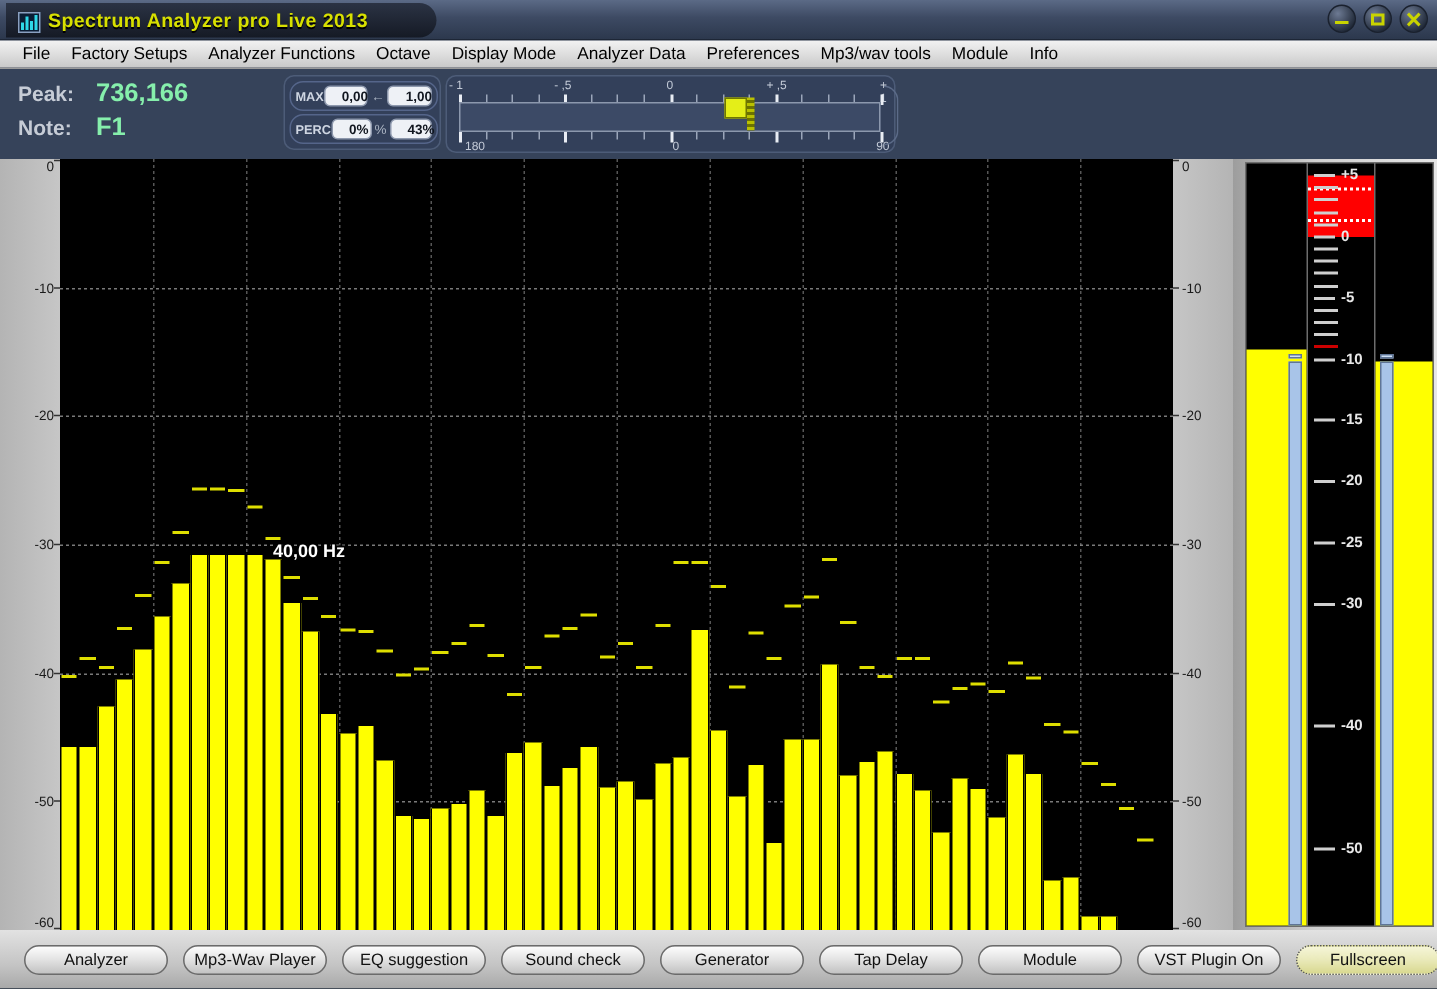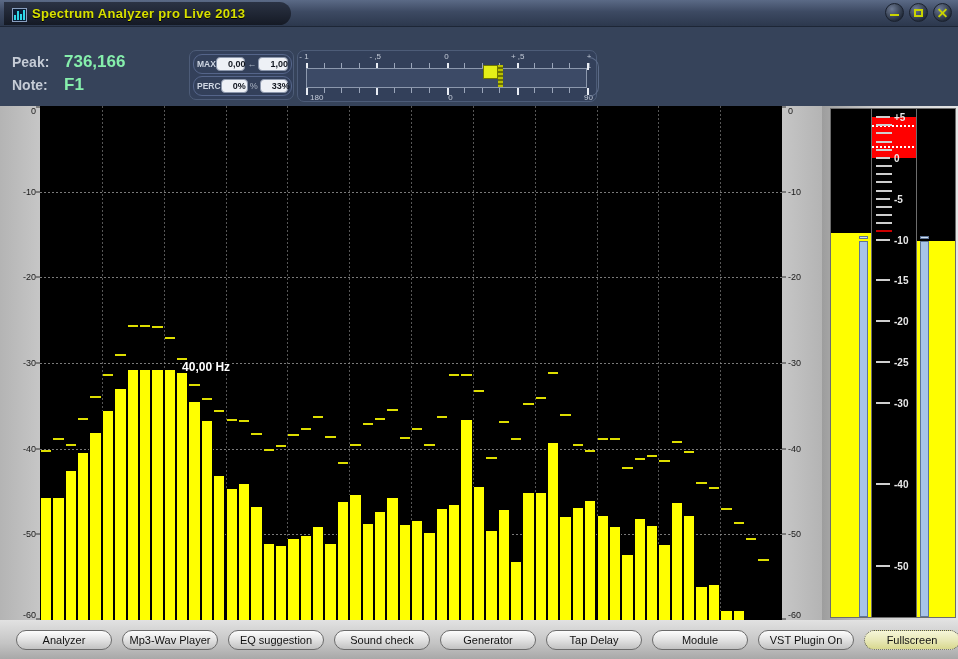--- a/index.html
+++ b/index.html
@@ -282,20 +282,32 @@
         </div>
       <div class="win-btn">
           <span class="win-glyph max"></span>
         </div>
       <div class="win-btn">
           <span class="win-glyph close"></span>
         </div>
     </div>
   </div>
 
+  <div class="menubar" id="menubar">
+      <div class="menu-item">File</div>
+      <div class="menu-item">Factory Setups</div>
+      <div class="menu-item">Analyzer Functions</div>
+      <div class="menu-item">Octave</div>
+      <div class="menu-item">Display Mode</div>
+      <div class="menu-item">Analyzer Data</div>
+      <div class="menu-item">Preferences</div>
+      <div class="menu-item">Mp3/wav tools</div>
+      <div class="menu-item">Module</div>
+      <div class="menu-item">Info</div>
+    </div>
 
   <div class="side-shadow"></div>
 
   <div class="topstrip">
 
     <div class="peak-box">
       <div class="pk-row">
         <span class="pk-label">Peak:</span>
         <span class="pk-val">736,166</span>
       </div>
@@ -309,21 +321,21 @@
       <div class="mp-row r1">
         <span class="mp-name">MAX</span>
         <span class="mp-field">0,00</span>
         <span class="mp-sep">←</span>
         <span class="mp-field">1,00</span>
       </div>
       <div class="mp-row r2">
         <span class="mp-name">PERC</span>
         <span class="mp-field">0%</span>
         <span class="mp-sep">%</span>
-        <span class="mp-field">33%</span>
+        <span class="mp-field">43%</span>
       </div>
     </div>
 
     <div class="sliderpanel">
       <div class="sl-ticklabels" id="sl-top">
           <span style="left: 0%;">- 1</span>
           <span style="left: 25%;">- ,5</span>
           <span style="left: 50%;">0</span>
           <span style="left: 75%;">+ ,5</span>
           <span style="left: 100%;">+ 1</span>

